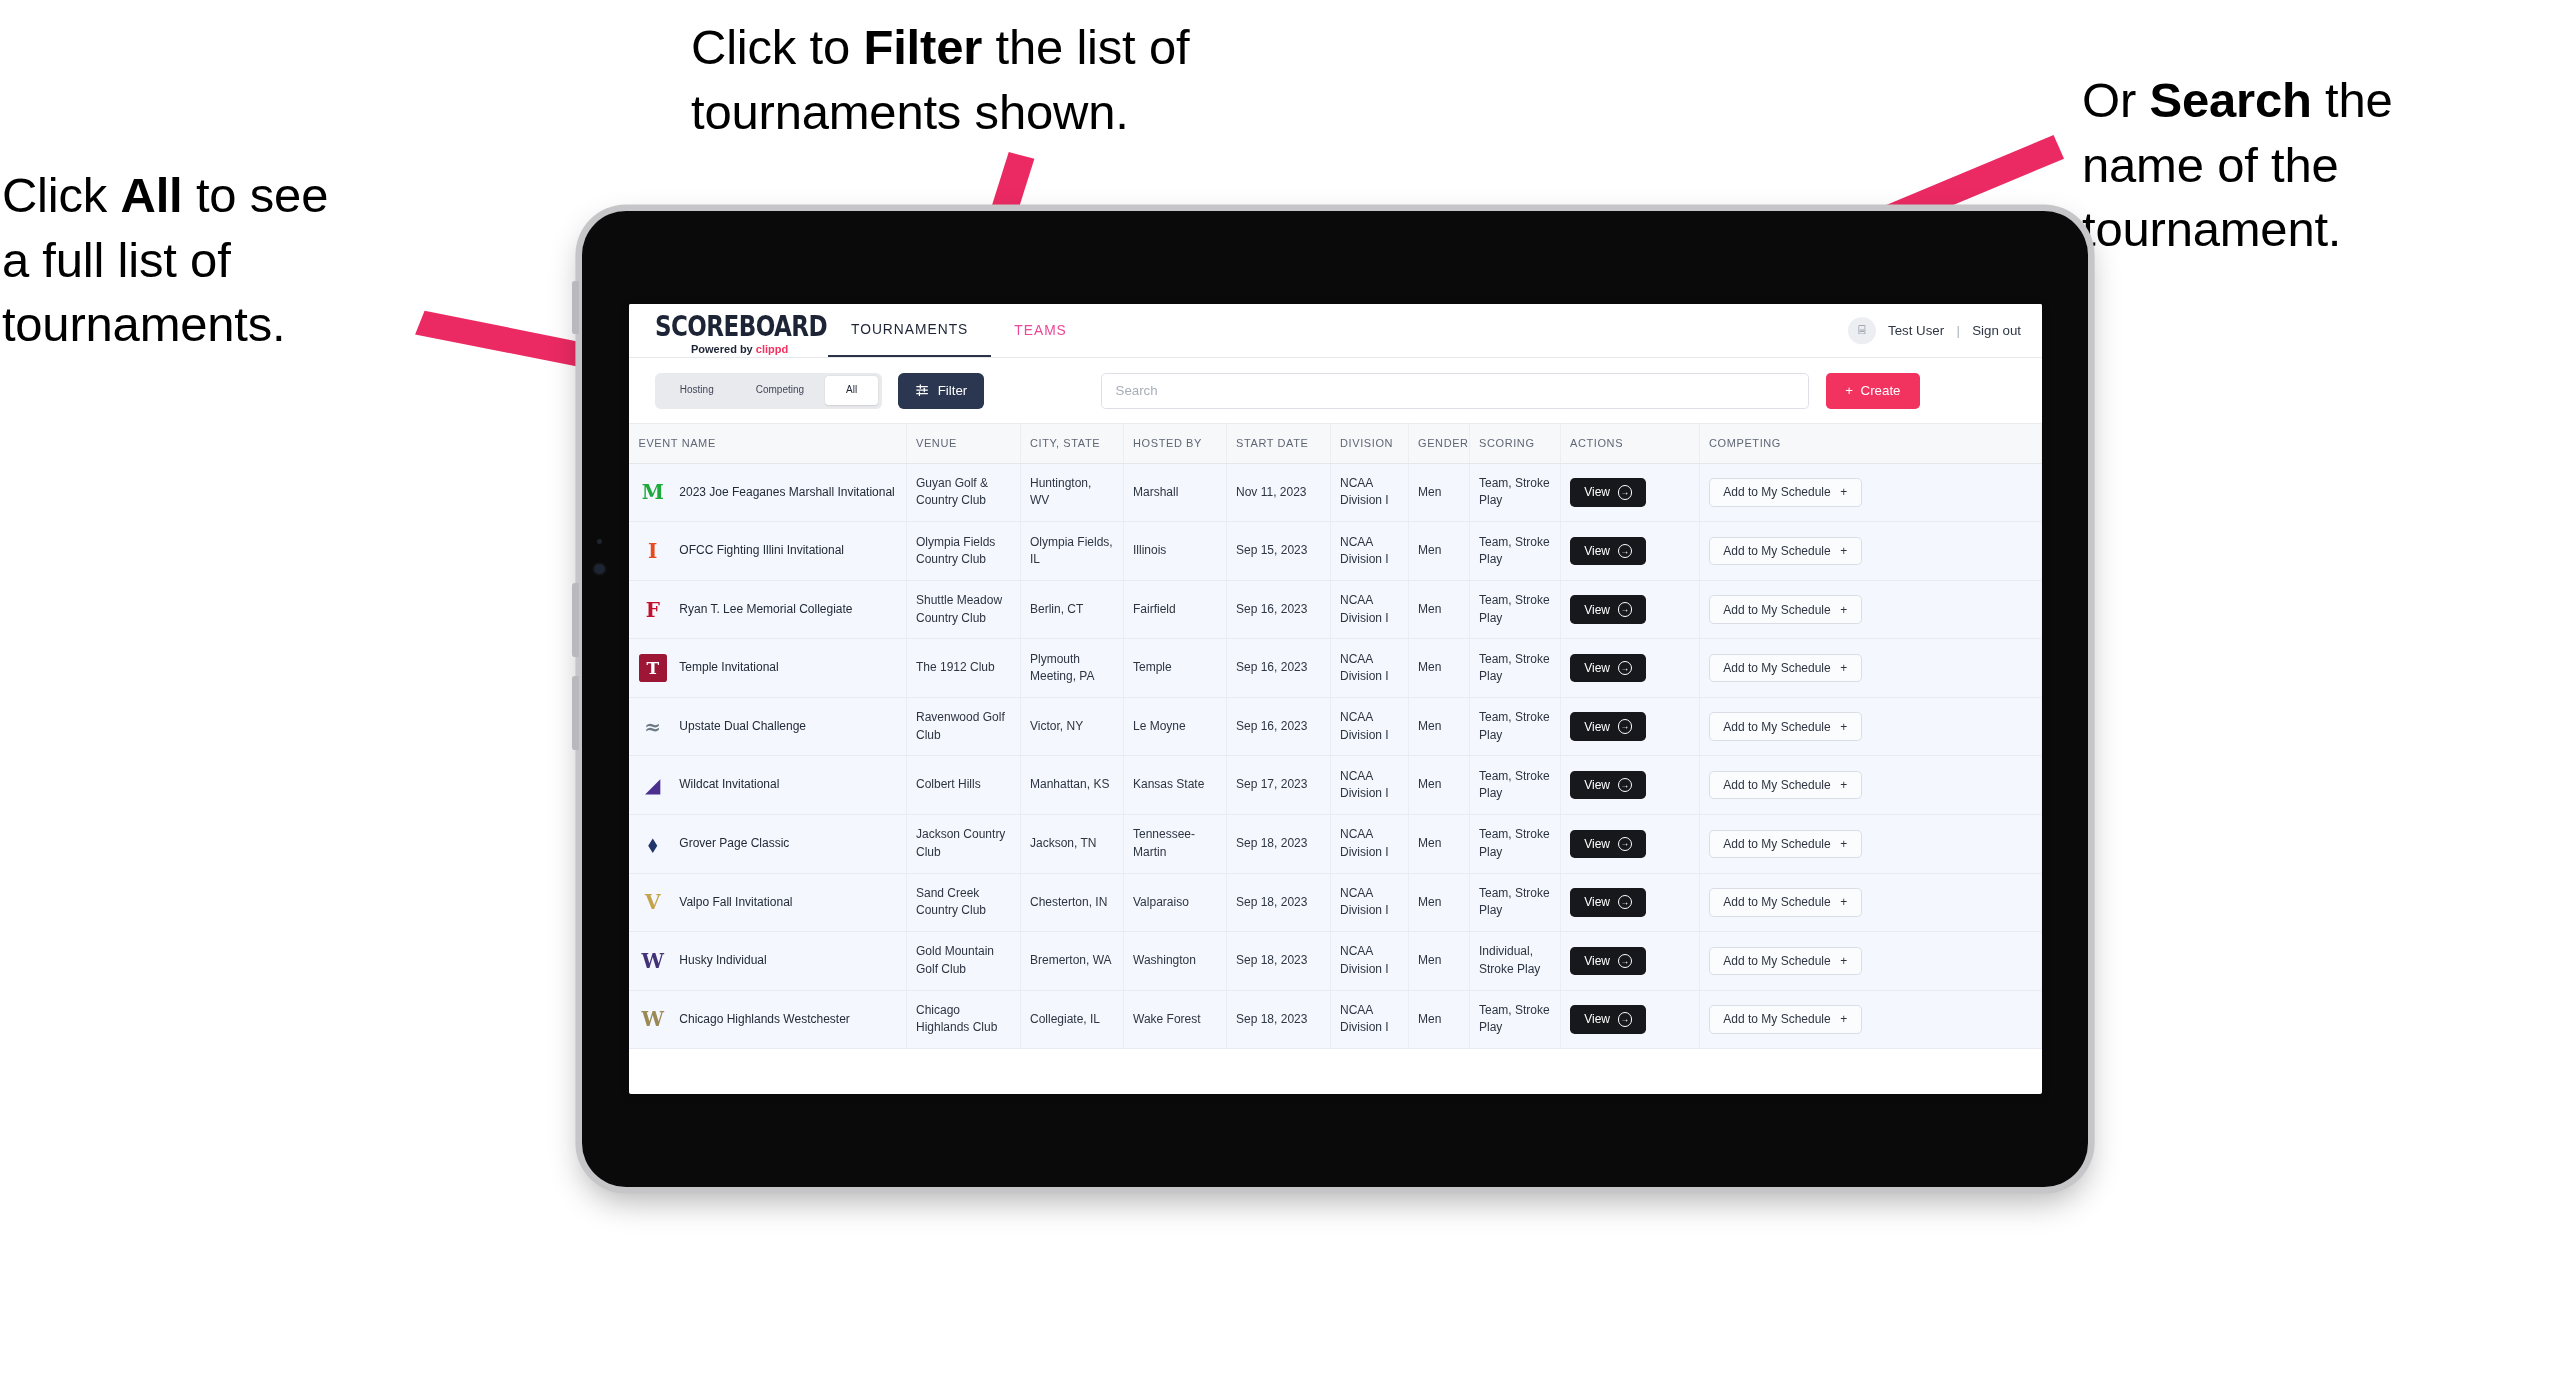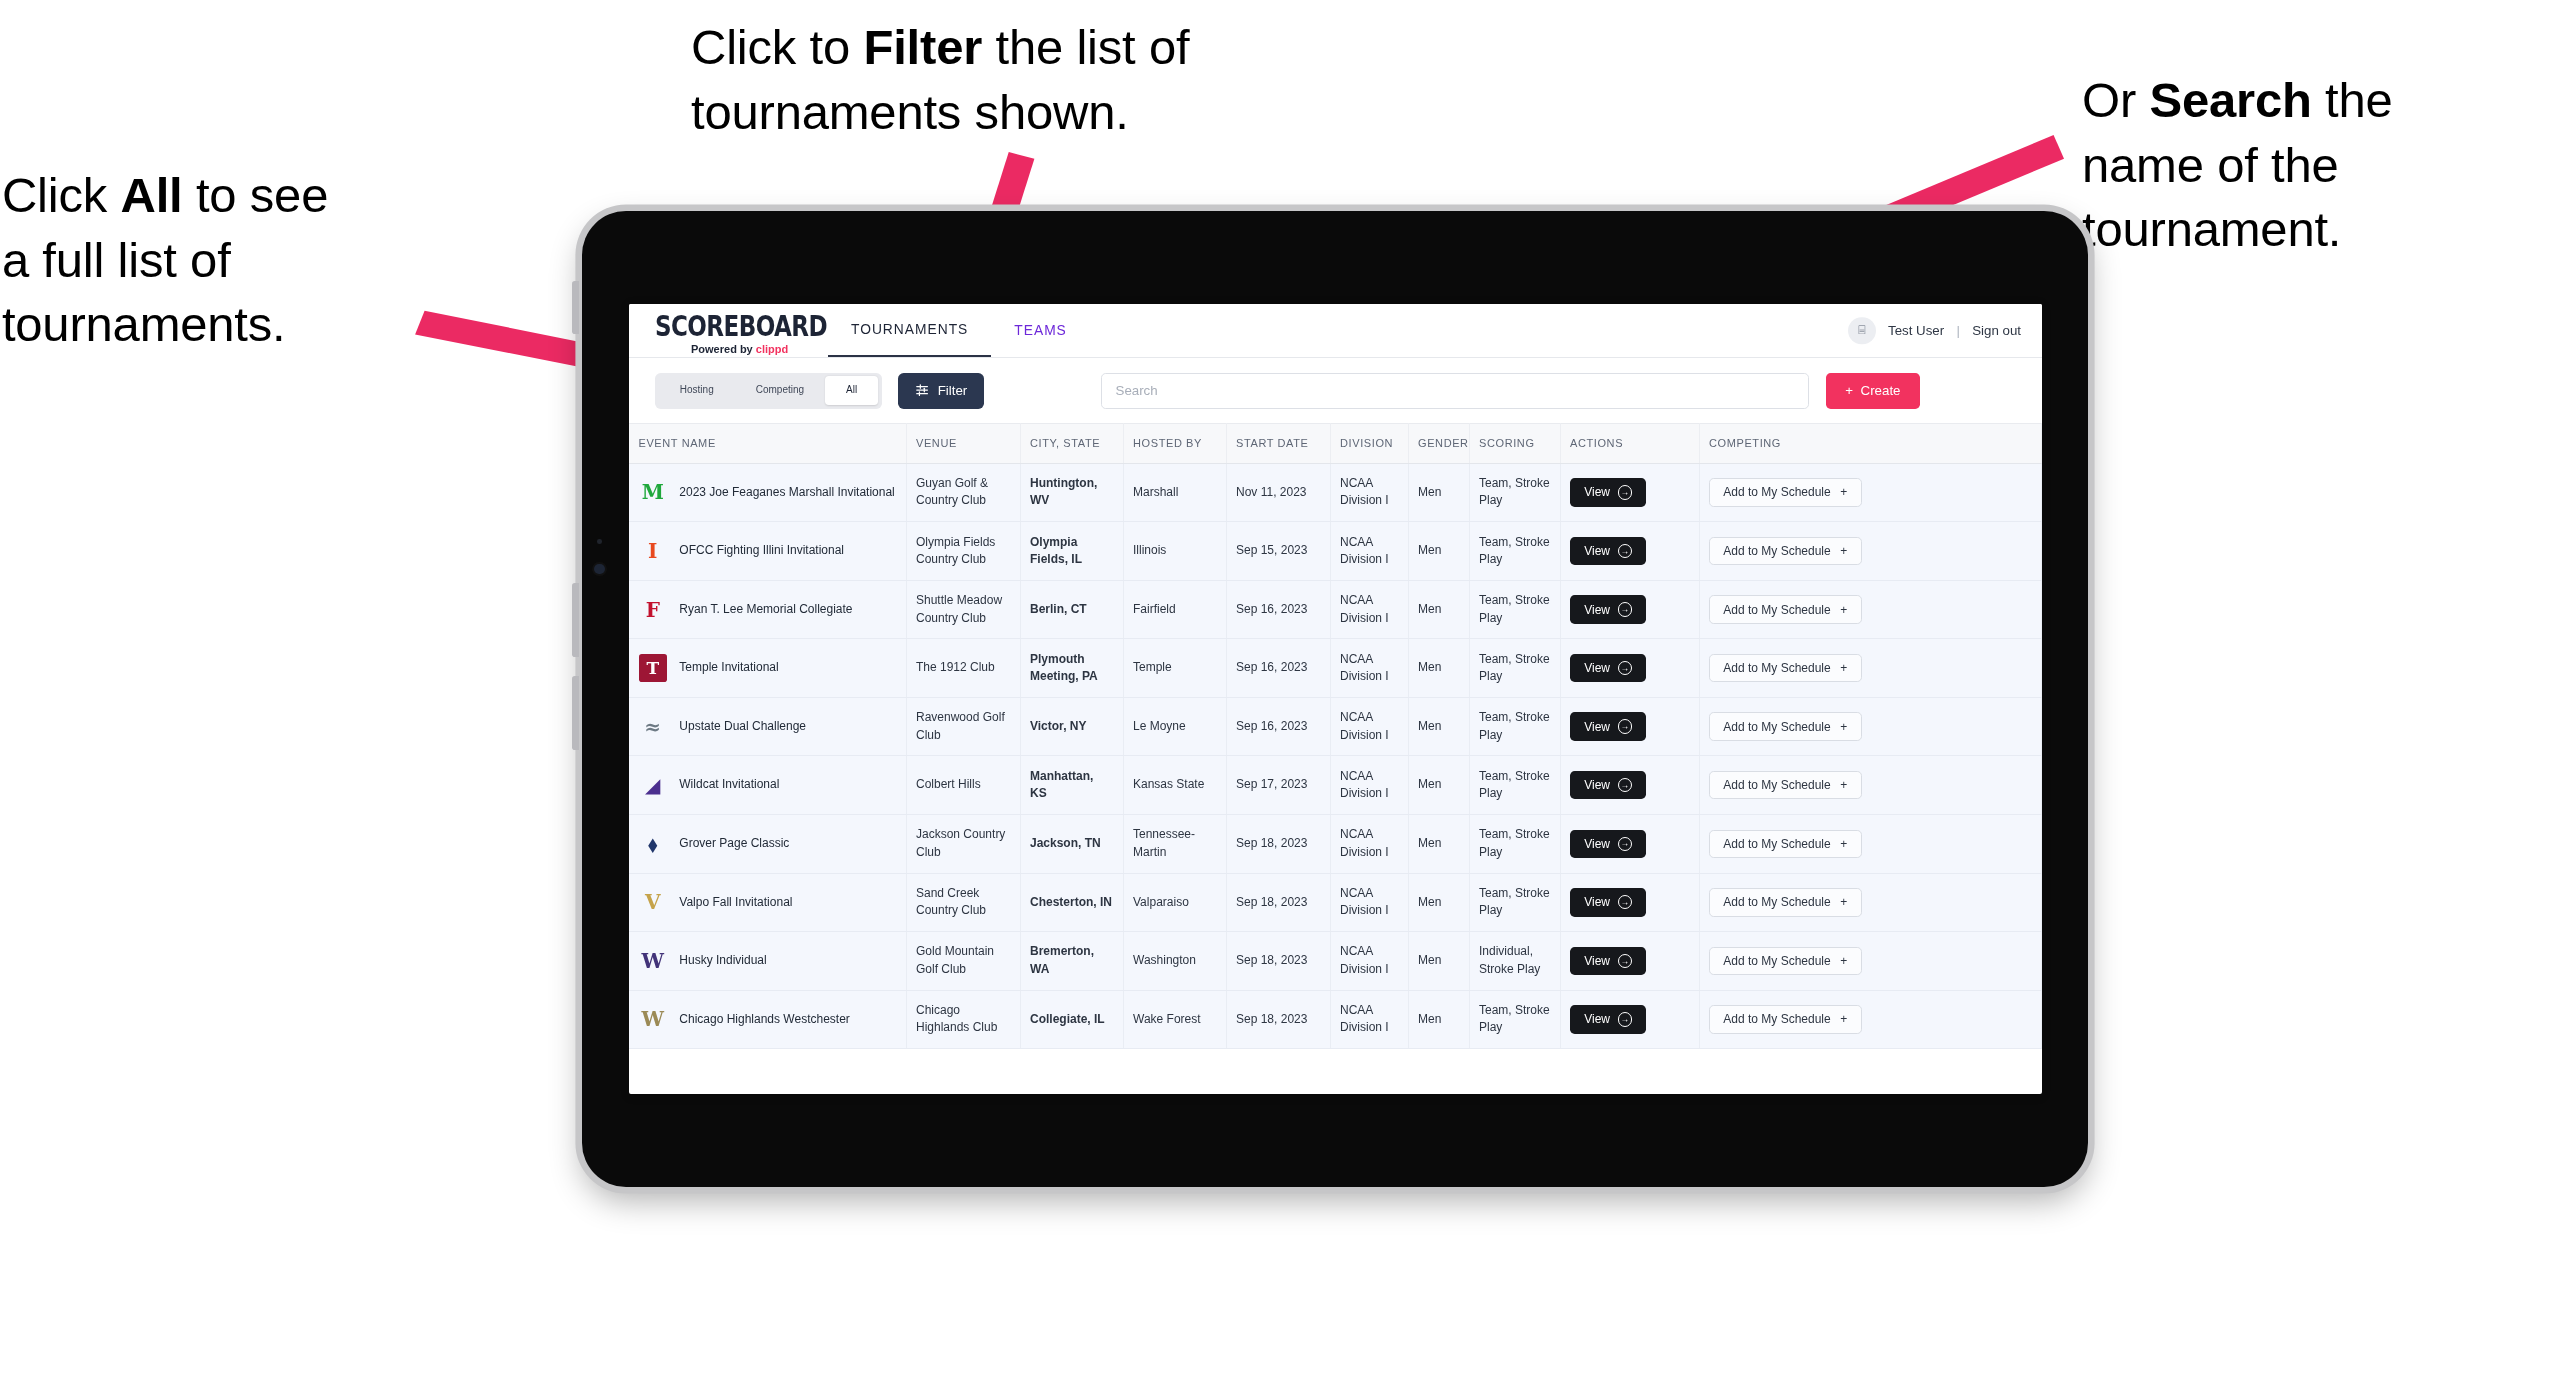--- a/index.html
+++ b/index.html
@@ -100,21 +100,21 @@
 
   #navtabs{
     position:absolute;left:199px;bottom:0;
     display:flex;height:100%;
   }
   .navtab{
     display:flex;align-items:center;
     padding:0 23px;
     font-size:13.8px;
     letter-spacing:1px;
-    color:#6d28d9;
+    color:#ec4899;
     height:100%;
     box-sizing:border-box;
     cursor:pointer;
     background:transparent;border:none;
     font-family:"Liberation Sans", sans-serif;
   }
   .navtab.active{
     color:#1d2435;
     border-bottom:2.8px solid #2b3245;
   }
@@ -223,21 +223,21 @@
     padding:11.4px 9.5px;
     border-bottom:0.9px solid #e7ebf3;
     border-right:0.9px solid #e9edf4;
     vertical-align:middle;
     box-sizing:border-box;
     line-height:1.45;
   }
   #tbl tbody tr{background:#f4f7fd;}
   .c-event{width:277px;}
   .c-venue{width:114px;}
-  .c-city{width:103px;font-weight:bold;}
+  .c-city{width:103px;}
   .c-host{width:103px;}
   .c-date{width:104px;}
   .c-div{width:78px;}
   .c-gen{width:61px;}
   .c-score{width:91px;}
   .c-act{width:139px;}
   .c-comp{width:auto;}
 
   .evt{display:flex;align-items:center;gap:12.3px;}
   .logo{

